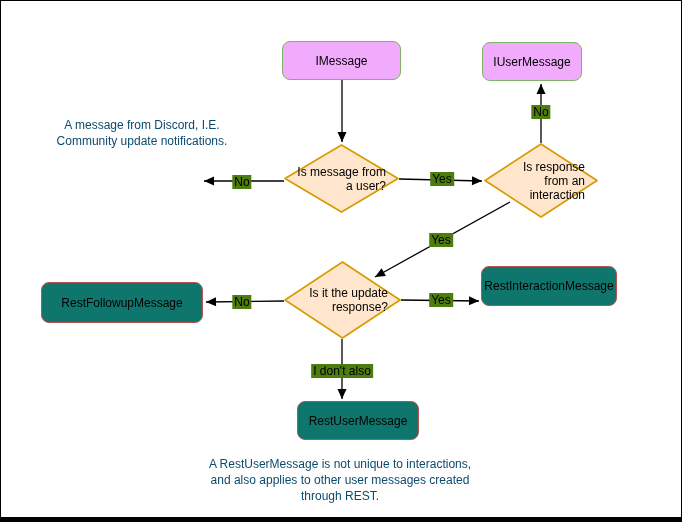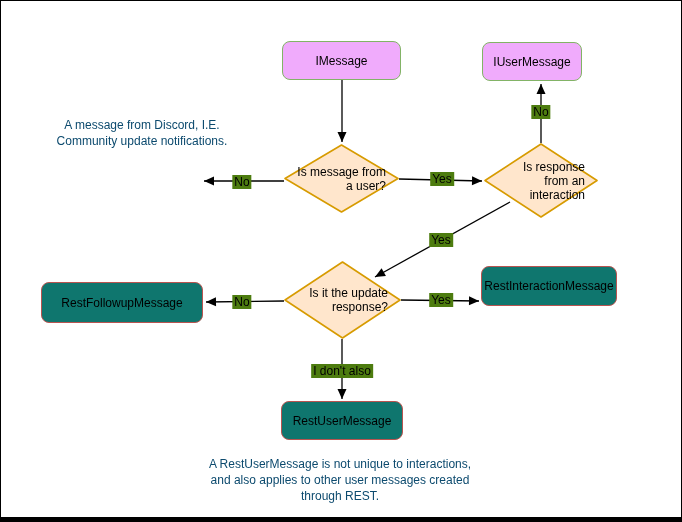--- a/index.html
+++ b/index.html
@@ -49,21 +49,21 @@
     font-size:12px; color:#0c4a6e;
     line-height:16px;
     white-space:pre-line;
   }
   
   #n-imessage        { left:281px; top:40px;  width:119px; height:39px; }
   #n-iusermessage    { left:481px; top:41px;  width:100px; height:39px; }
   #n-isystemmessage  { left:81px;  top:159px; width:119px; height:41px; }
   #n-restfollowup    { left:40px;  top:281px; width:162px; height:41px; }
   #n-restinteraction { left:480px; top:265px; width:136px; height:40px; }
-  #n-restuser        { left:280px; top:400px; width:122px; height:39px; }
+  #n-restuser        { left:296px; top:400px; width:122px; height:39px; }
   #d-user        { left:283px; top:143px; width:115px; height:69px; }
   #d-interaction { left:483px; top:142px; width:114px; height:75px; }
   #d-initial     { left:283px; top:260px; width:117px; height:78px; }
   #ann-system   { left:30px;  top:116px; width:222px; }
   #ann-restuser { left:178px; top:443px; width:322px;margin-top:12px; }
   
   #el-user-no         { left:241px; top:181px; }
   #el-user-yes        { left:441px; top:178px; }
   #el-interaction-no  { left:540px; top:111px; }
   #el-interaction-yes { left:440px; top:239px; }

